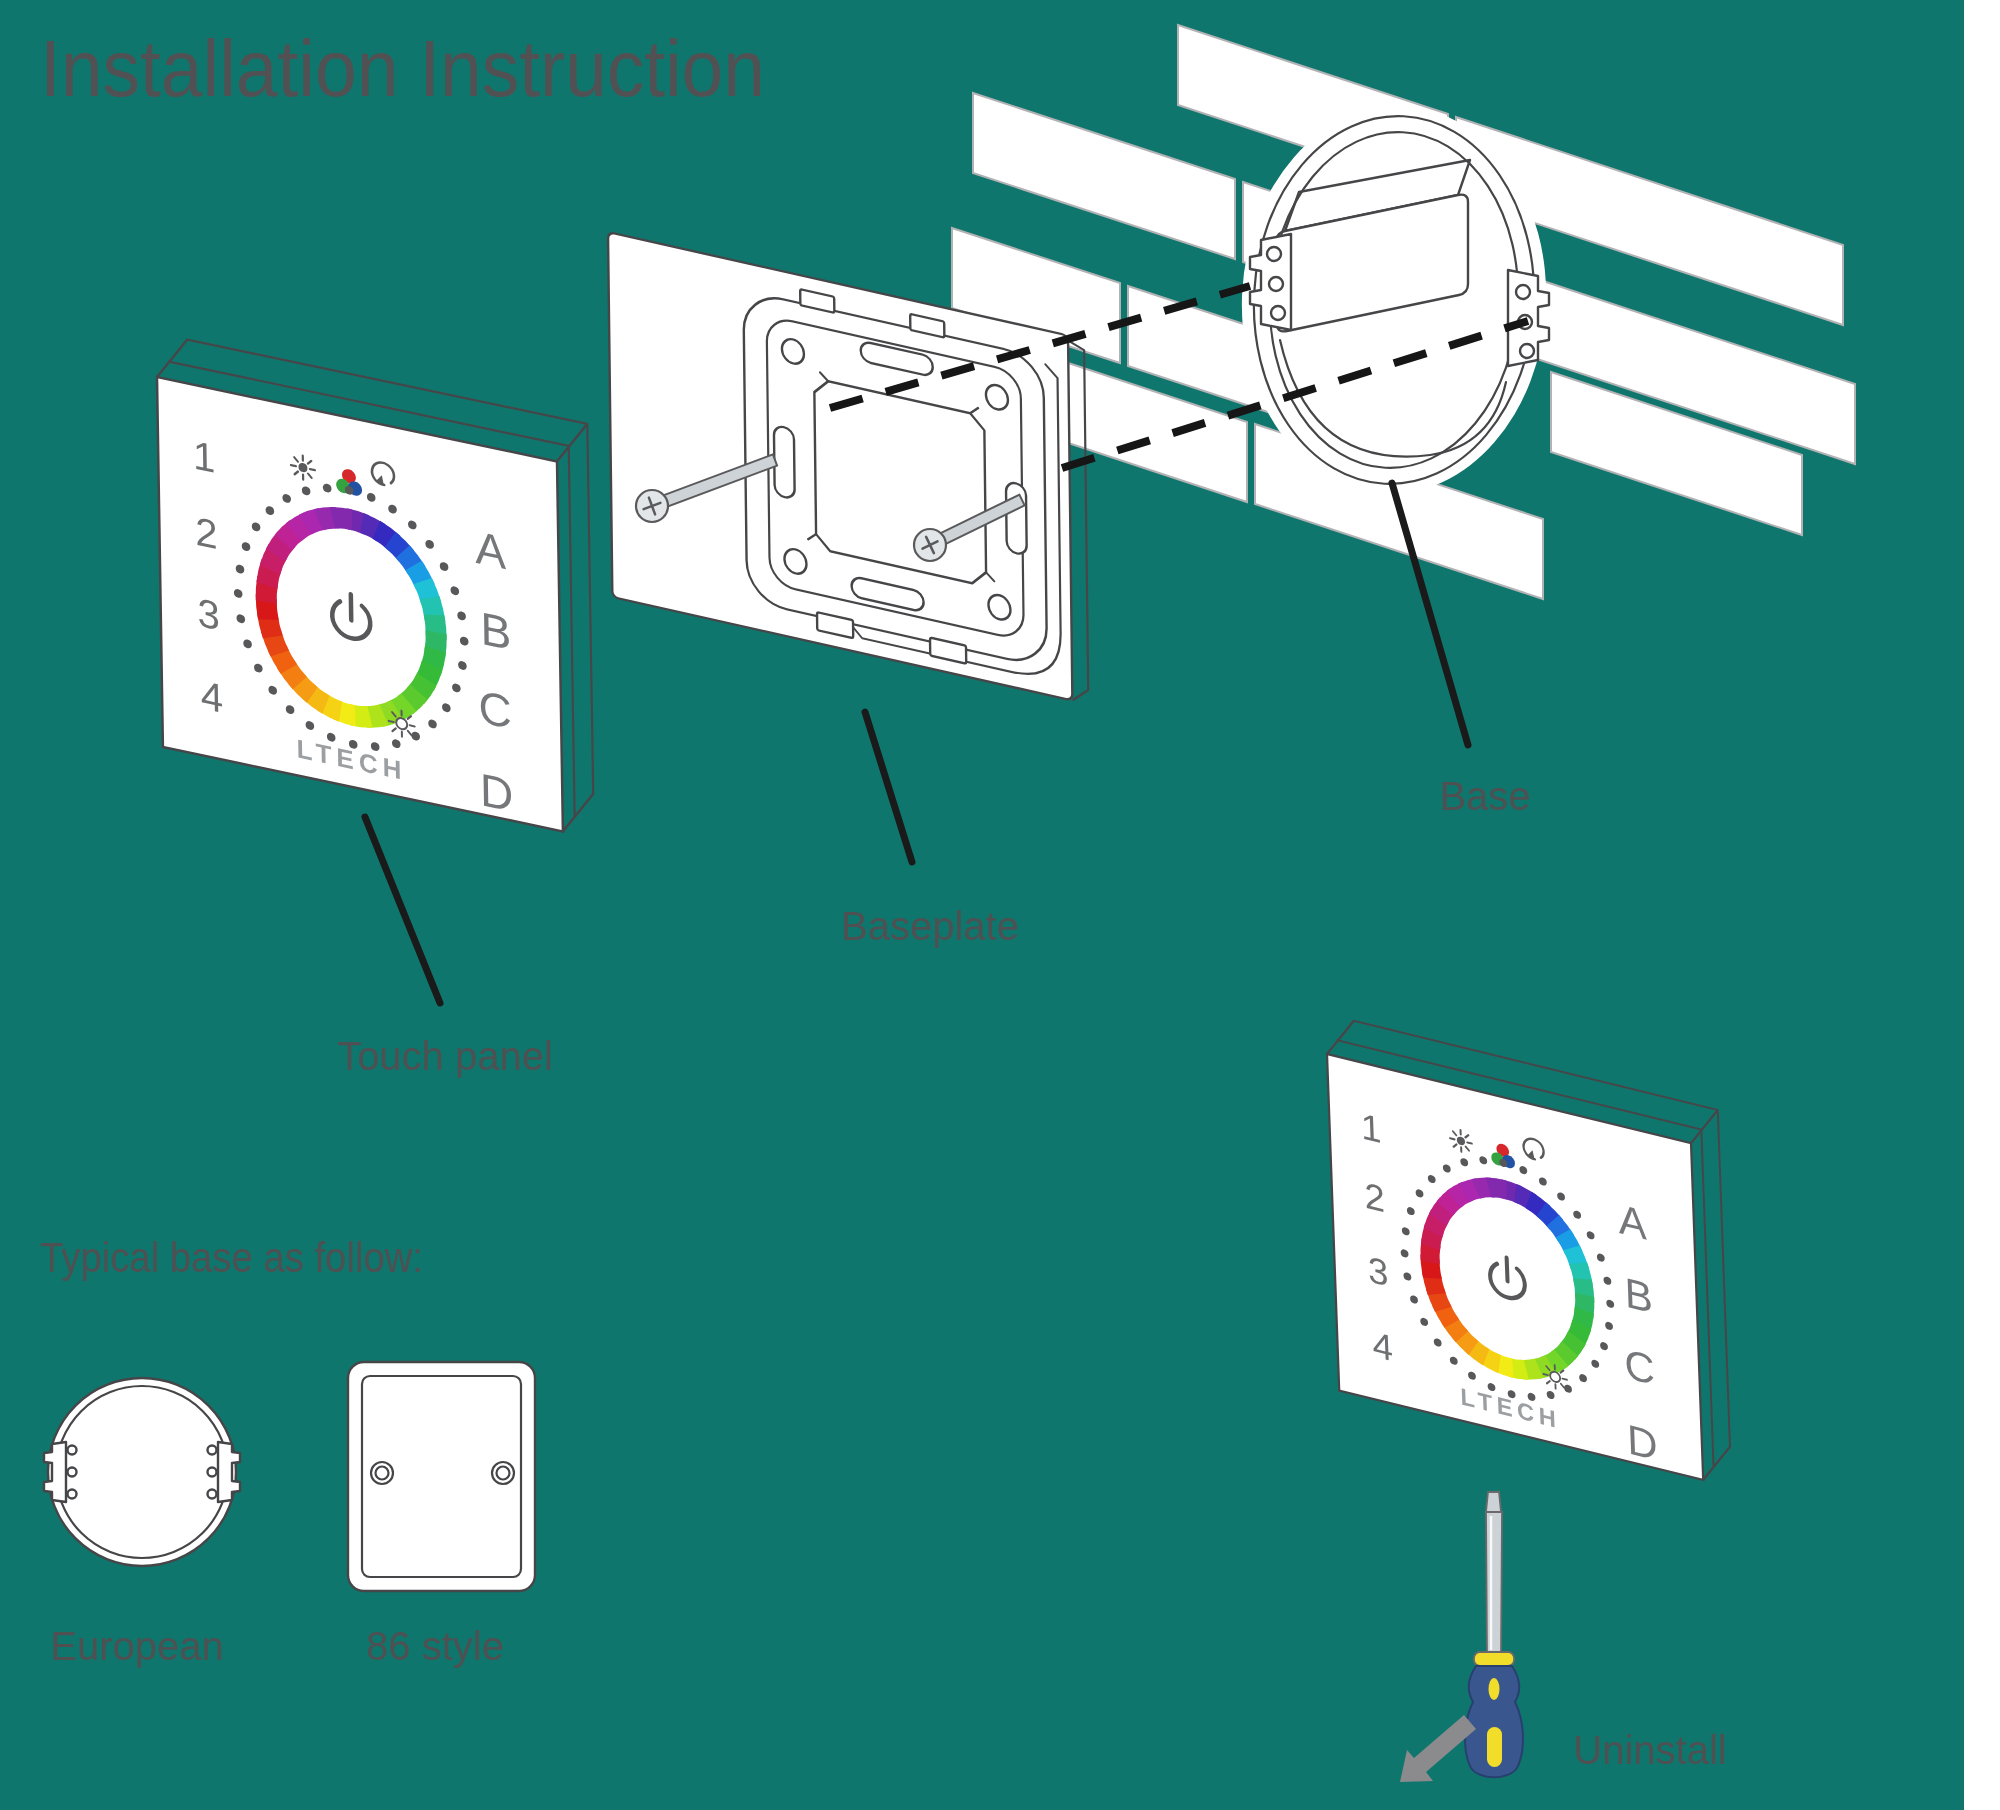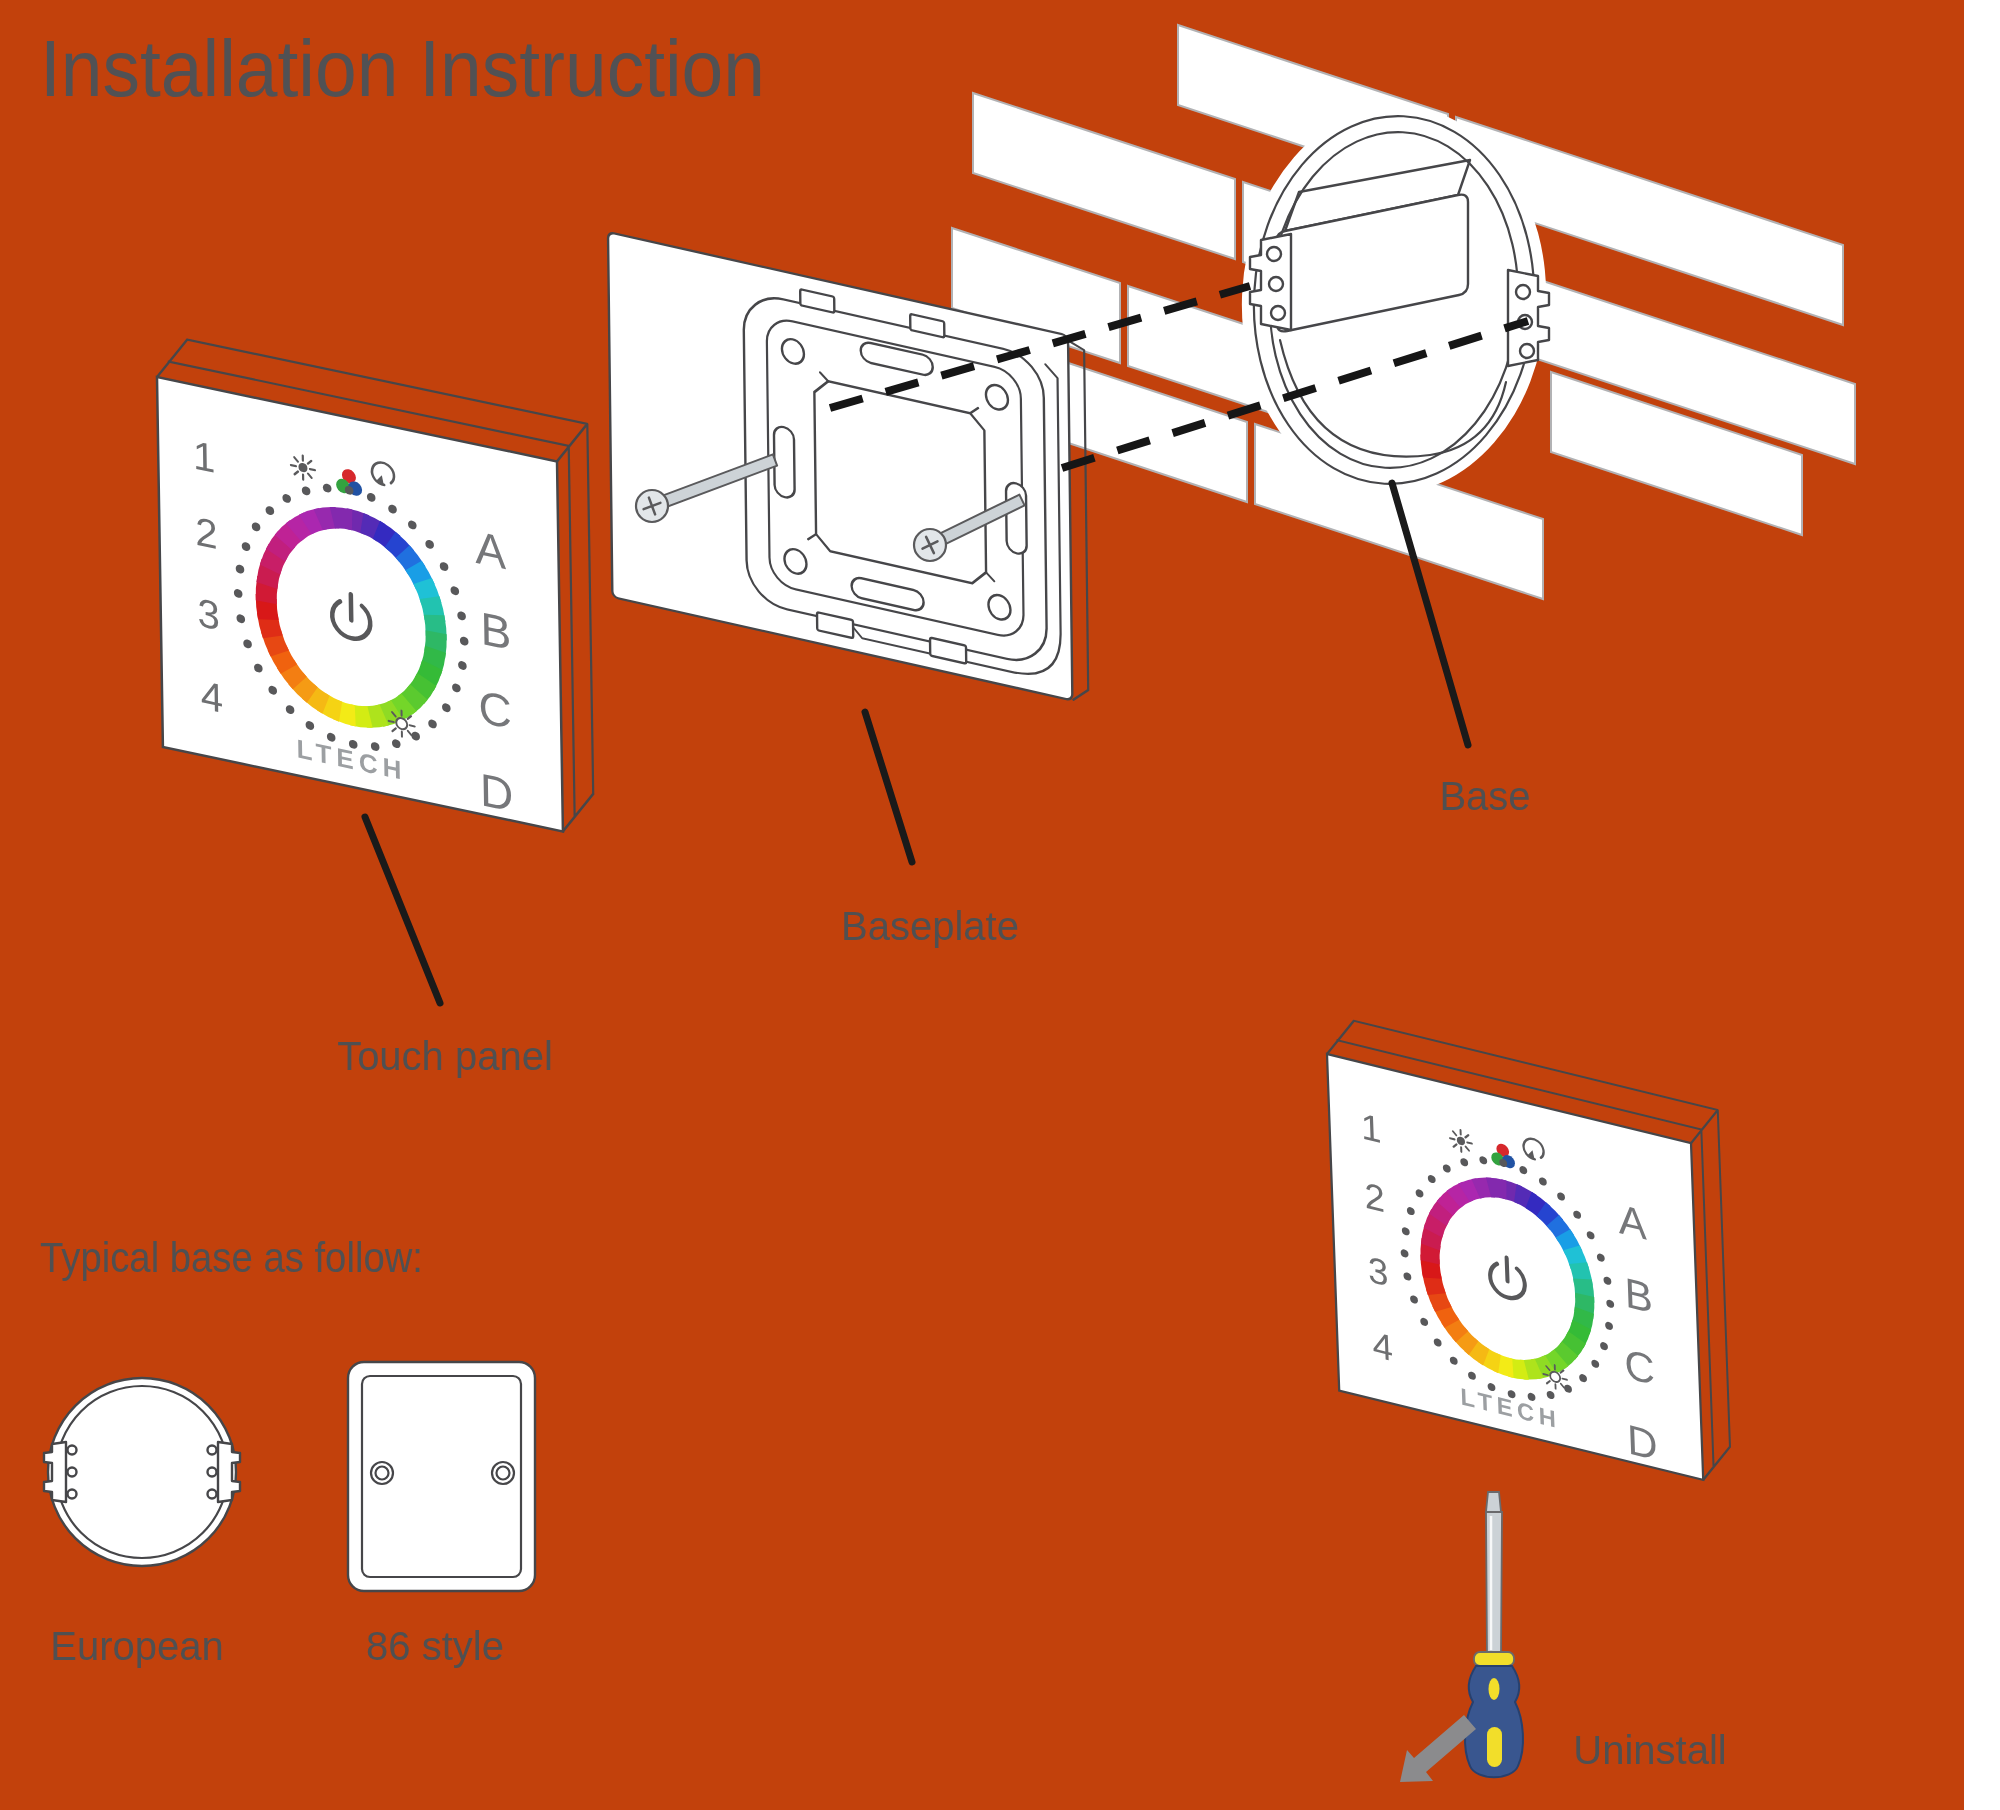--- a/index.html
+++ b/index.html
@@ -1,16 +1,16 @@
 <!DOCTYPE html>
 <html><head>
 <meta charset="utf-8">
 <style>
   html,body{margin:0;padding:0;background:#fff;}
-  .page{width:1964px;height:1810px;position:relative;background:#c2410c;overflow:hidden;}
+  .page{width:1964px;height:1810px;position:relative;background:#0f766e;overflow:hidden;}
   svg{display:block;}
   text{font-family:"Liberation Sans","DejaVu Sans",sans-serif;}
   .ln{stroke:#464649;stroke-width:2.2;fill:none;stroke-linecap:round;stroke-linejoin:round;}
   .lnf{stroke:#464649;stroke-width:2.4;fill:#ffffff;stroke-linejoin:round;}
   .brick{stroke:#b2b2b4;stroke-width:2;fill:#ffffff;}
   .lbl{font-size:40px;fill:#4f5052;}
   .title{font-size:80px;font-weight:300;fill:#515154;}
   .heading{font-size:42px;fill:#4f5052;}
   .digit{font-size:40px;font-weight:300;fill:#6e6f71;}
   .zone{font-size:46px;font-weight:300;fill:#76777a;}

